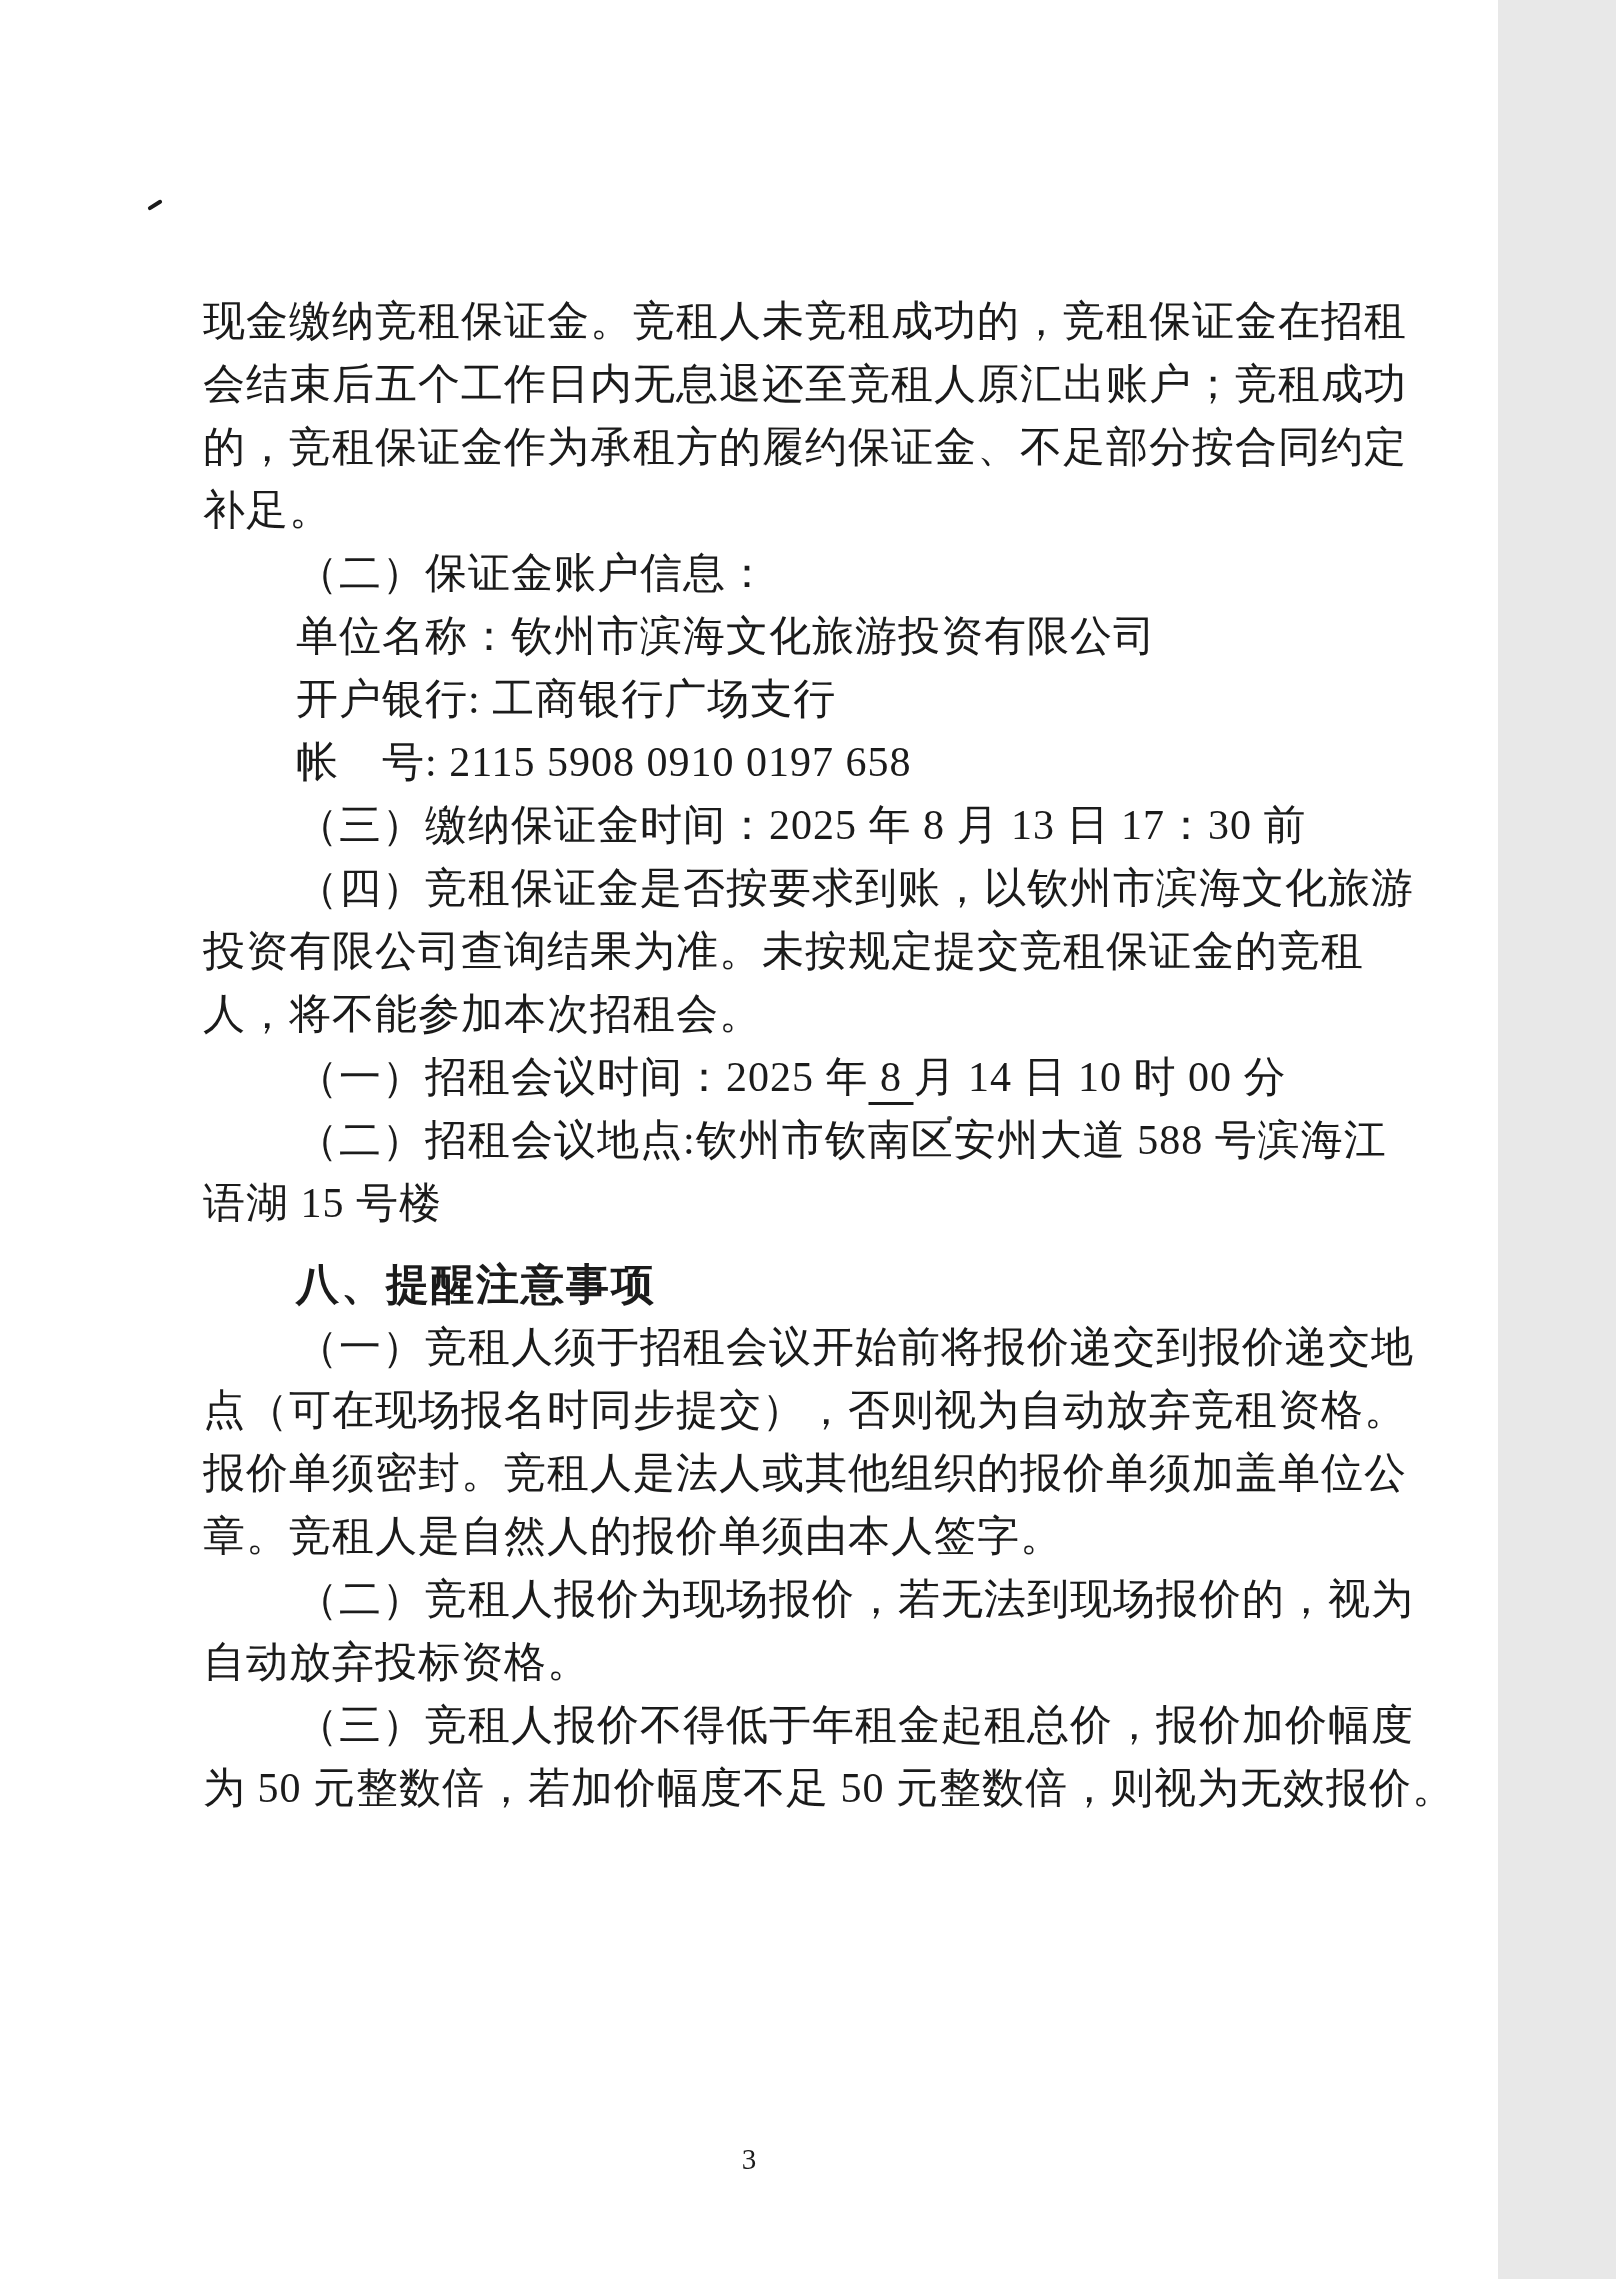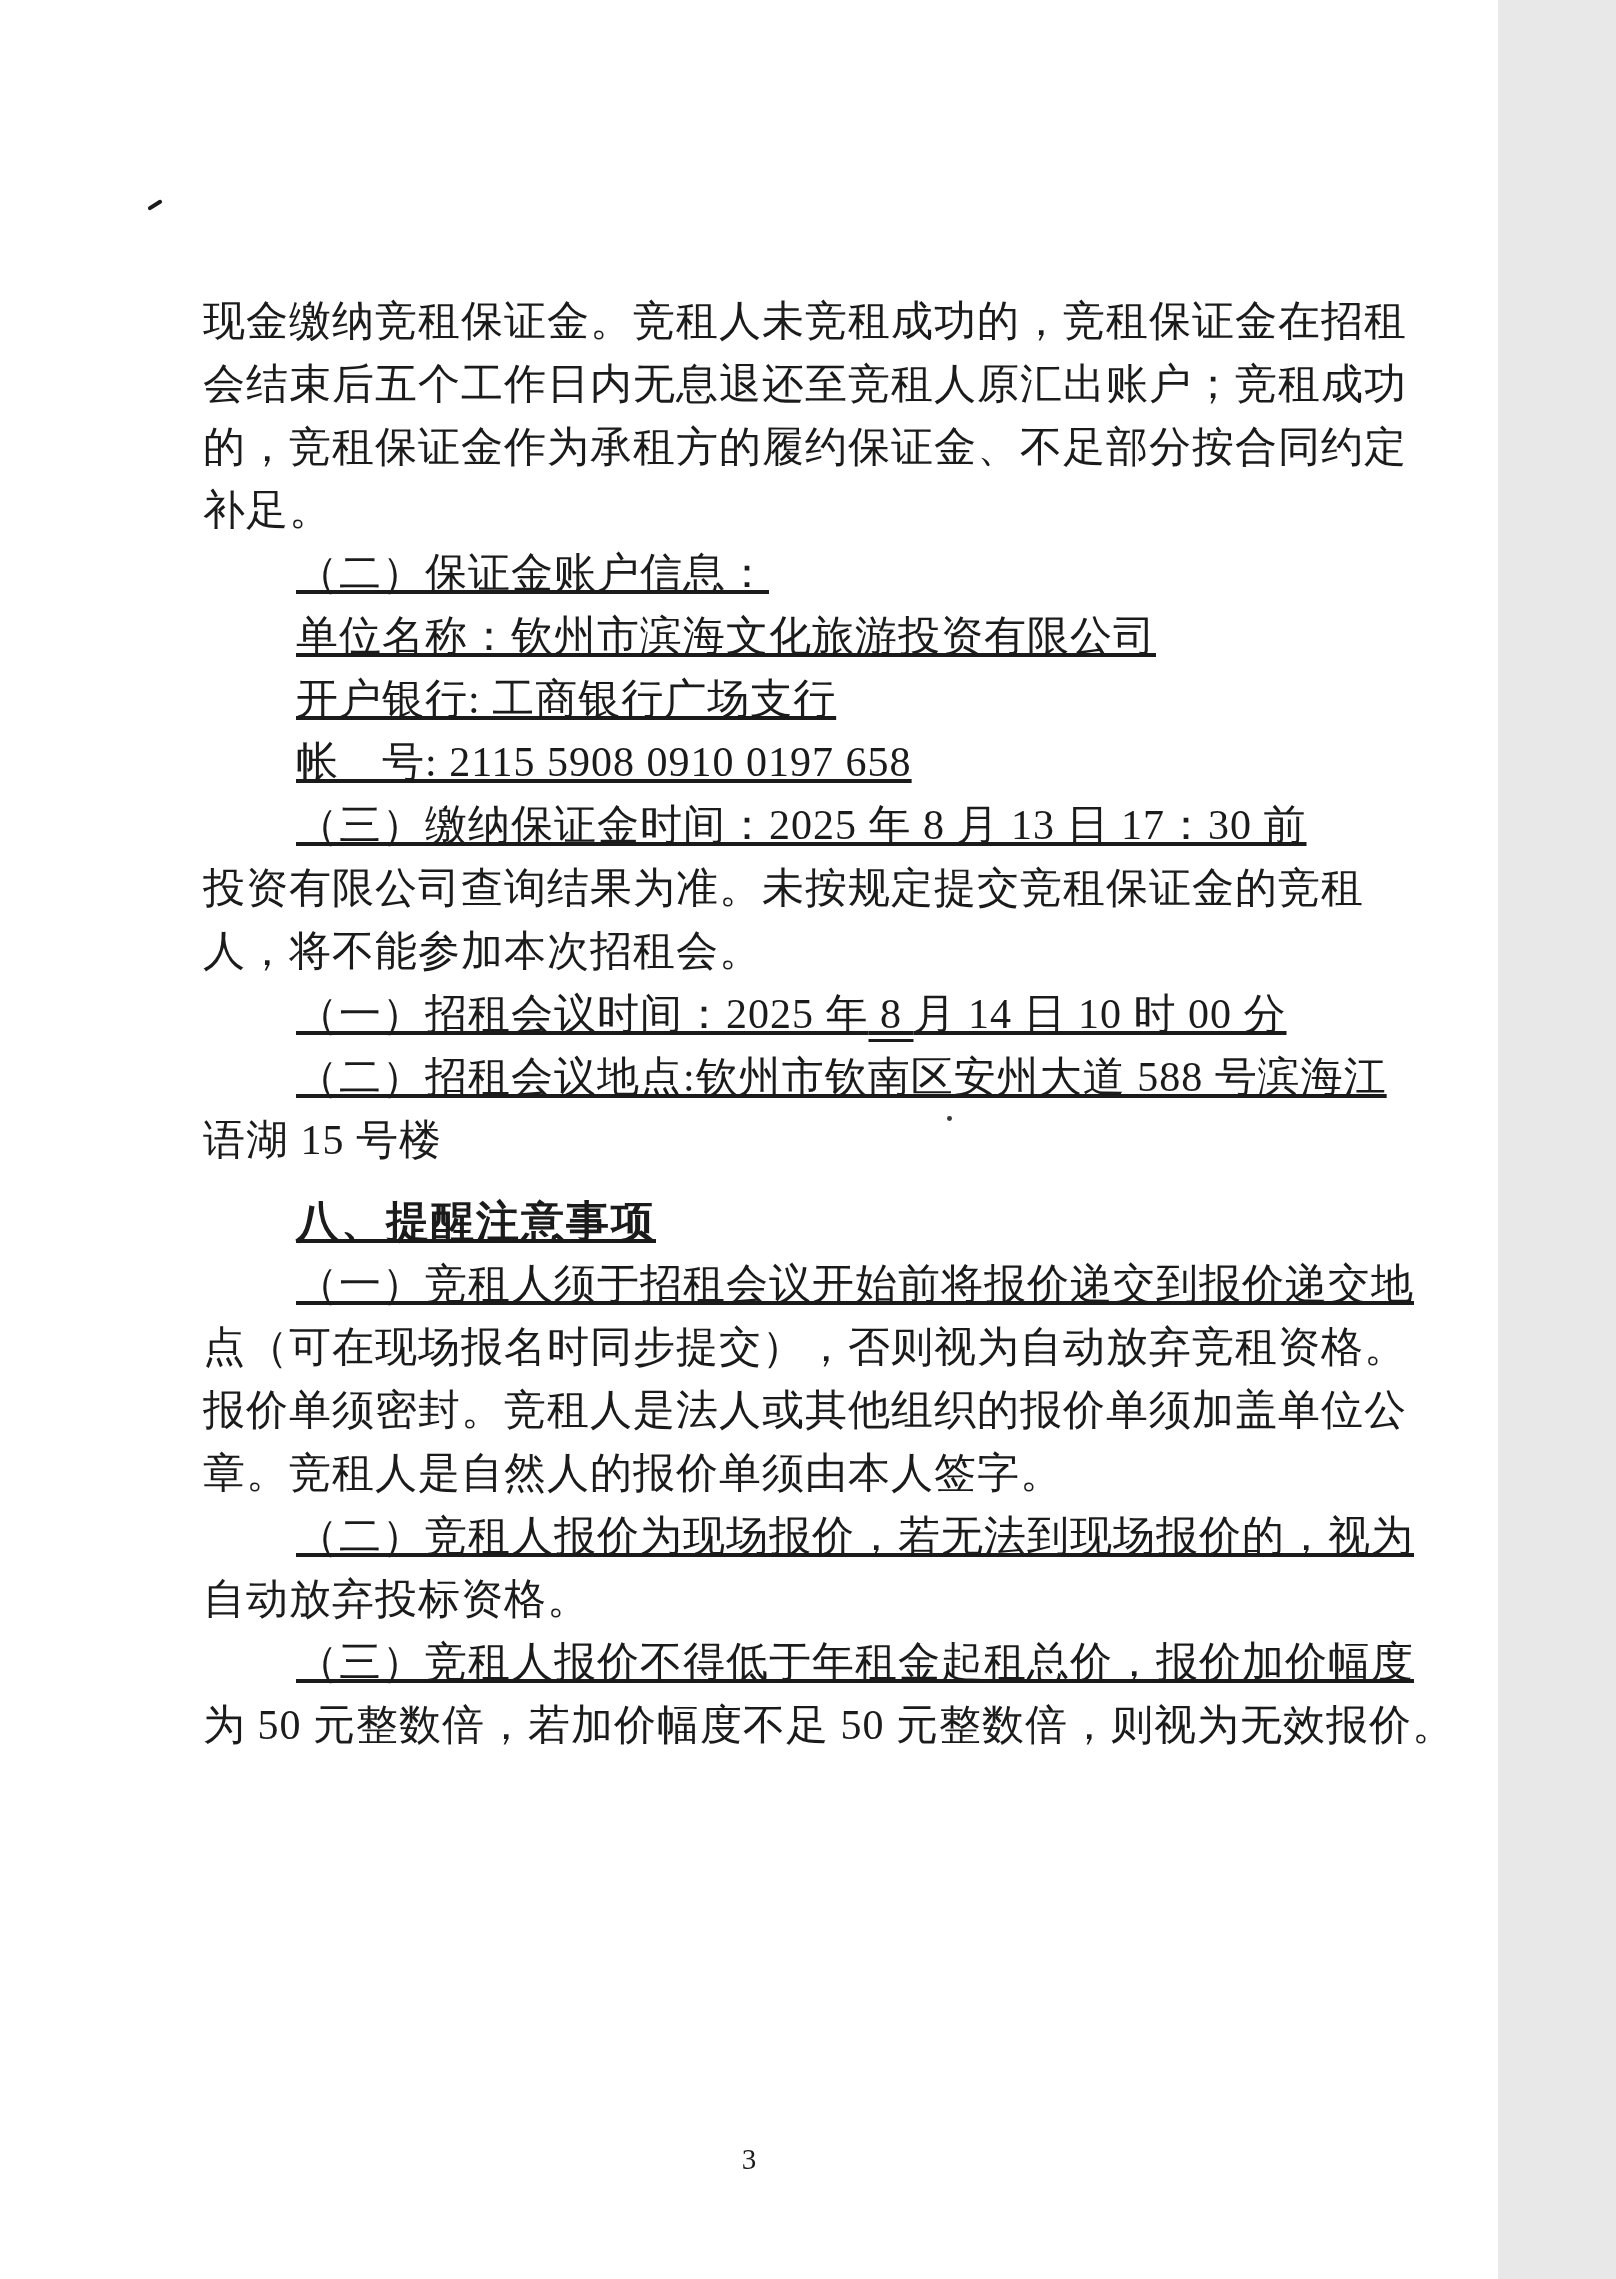--- a/index.html
+++ b/index.html
@@ -25,21 +25,20 @@
   .line {
     height: 63px;
     line-height: 63px;
     font-size: 42px;
     letter-spacing: 1px;
     white-space: nowrap;
     text-align: left;
   }
   .indent {
     padding-left: 93px;
-    text-decoration: underline;
   }
   .heading {
     font-family: "DejaVu Sans", "Liberation Sans", sans-serif;
     font-weight: 700;
     font-size: 43px;
     letter-spacing: 2px;
   }
   .gap-lg { margin-top: 17.6px; }
   .gap-sm { margin-top: 18px; }
   .underlined {
@@ -88,20 +87,21 @@
   <div class="text-block">
     <div class="line">现金缴纳竞租保证金。竞租人未竞租成功的，竞租保证金在招租</div>
     <div class="line">会结束后五个工作日内无息退还至竞租人原汇出账户；竞租成功</div>
     <div class="line">的，竞租保证金作为承租方的履约保证金、不足部分按合同约定</div>
     <div class="line">补足。</div>
     <div class="line indent">（二）保证金账户信息：</div>
     <div class="line indent">单位名称：钦州市滨海文化旅游投资有限公司</div>
     <div class="line indent">开户银行: 工商银行广场支行</div>
     <div class="line indent">帐　号: 2115 5908 0910 0197 658</div>
     <div class="line indent">（三）缴纳保证金时间：2025 年 8 月 13 日 17：30 前</div>
+    <div class="line indent">（四）竞租保证金是否按要求到账，以钦州市滨海文化旅游</div>
     <div class="line">投资有限公司查询结果为准。未按规定提交竞租保证金的竞租</div>
     <div class="line">人，将不能参加本次招租会。</div>
     <div class="line indent">
       <span>（一）招租会议时间：2025 年</span><span class="underlined"> 8 </span><span>月 14 日 10 时 00 分</span>
     </div>
     <div class="line indent">（二）招租会议地点:钦州市钦南区安州大道 588 号滨海江</div>
     <div class="line">语湖 15 号楼</div>
     <div class="line indent heading gap-sm">八、提醒注意事项</div>
     <div class="line indent">（一）竞租人须于招租会议开始前将报价递交到报价递交地</div>
     <div class="line">点（可在现场报名时同步提交），否则视为自动放弃竞租资格。</div>

